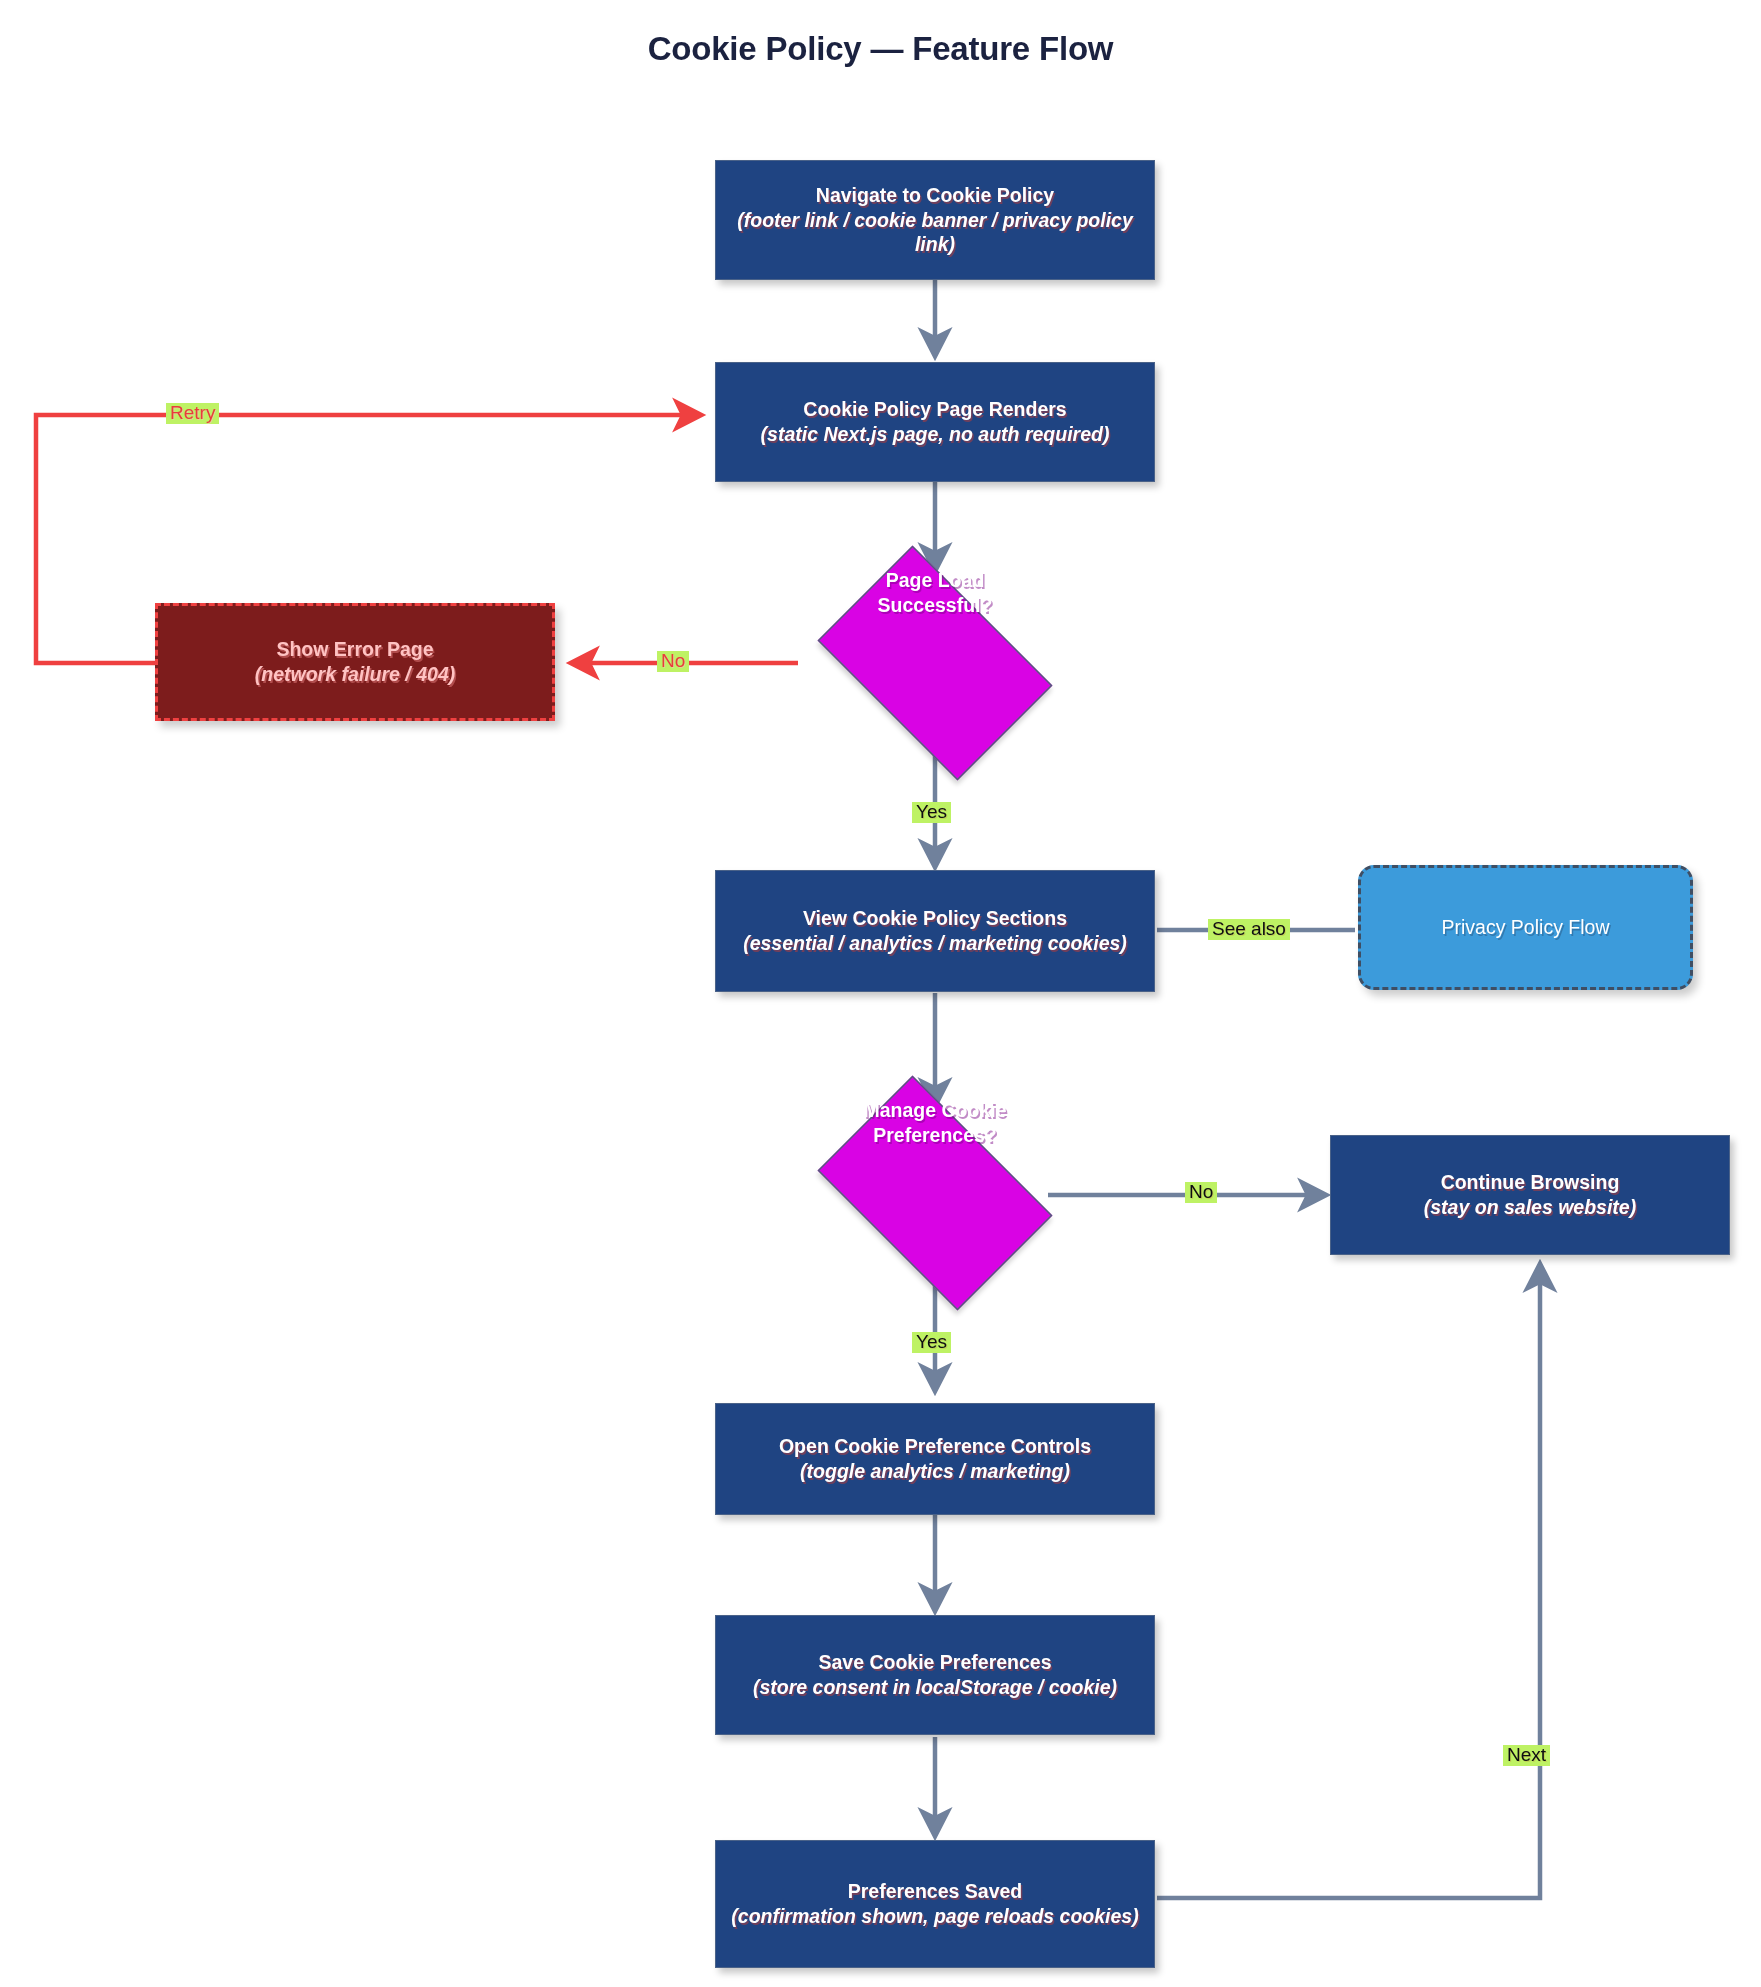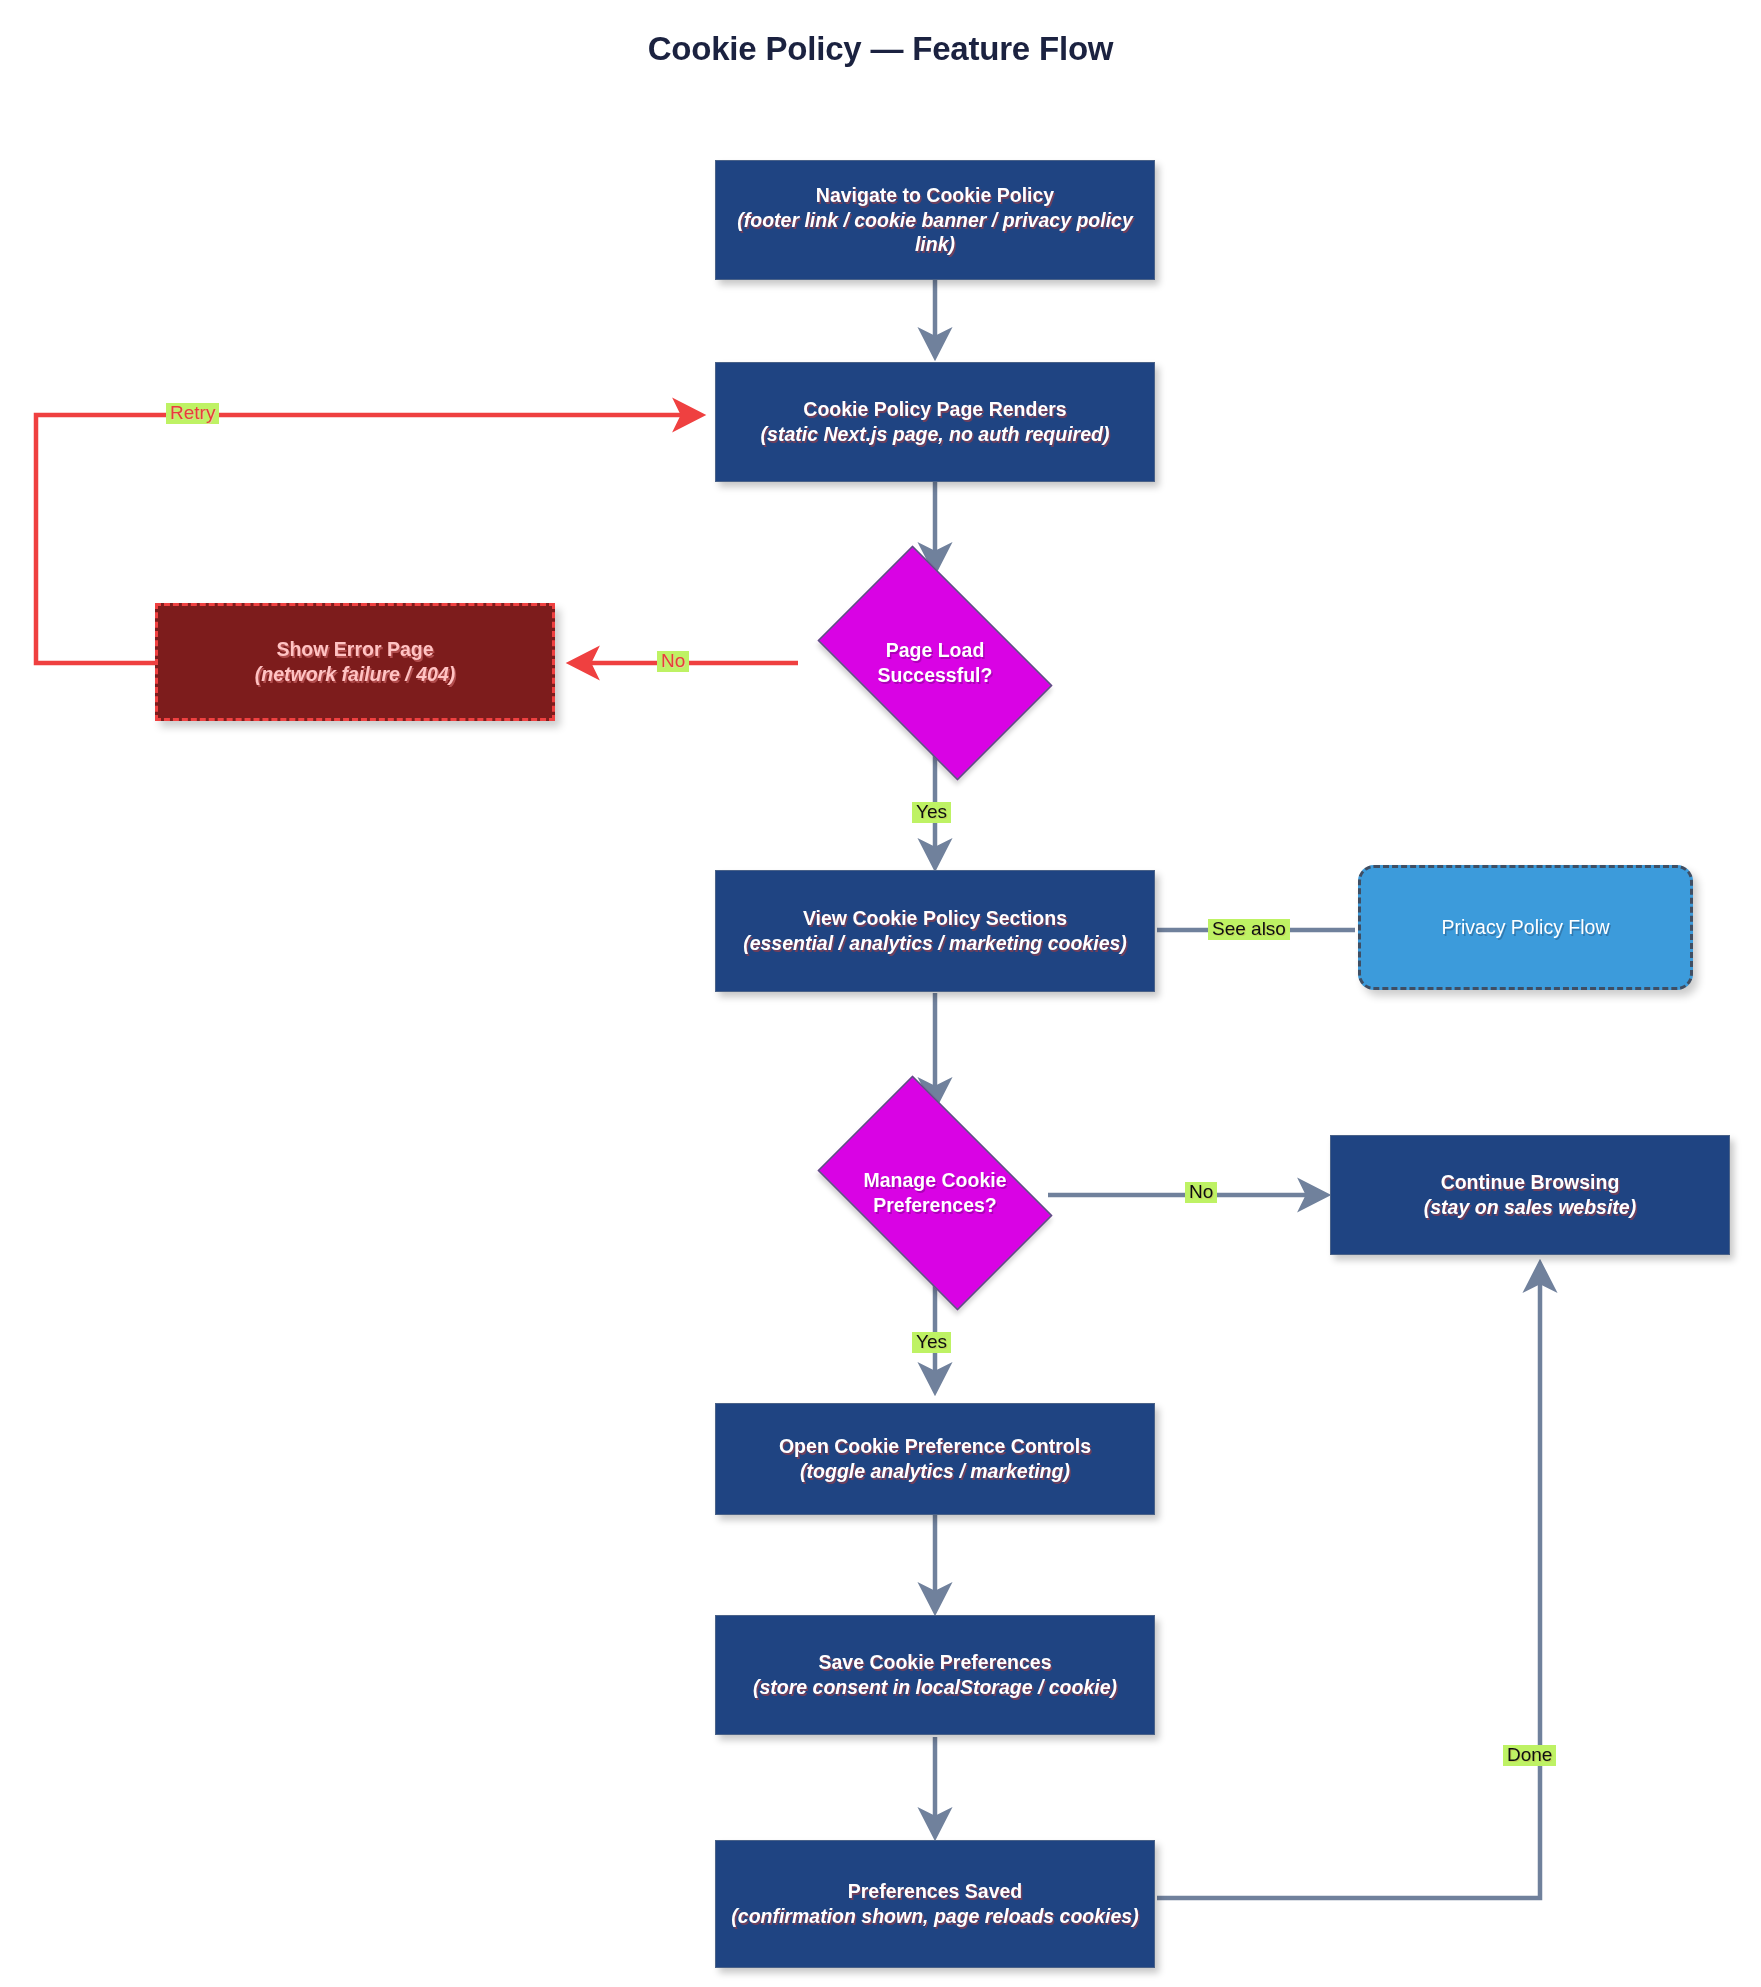--- a/index.html
+++ b/index.html
@@ -97,21 +97,21 @@
   .external .l1 {
     font-weight: normal;
     font-size: 19.5px;
     text-shadow: 1.5px 1.5px 0 rgba(40,80,120,0.45);
   }
 
   
   .decision {
     position: absolute;
     display: flex;
-    align-items: center;
+    align-items: flex-start;
     justify-content: center;
   }
   .decision .dshape {
     position: absolute;
     left: 0; top: 0;
     width: 100%;
     height: 100%;
     background: #d903e4;
     border: 2px solid #51607a;
     transform: rotate(45deg) scale(0.707);
@@ -258,15 +258,15 @@
   <div class="edge-label red" style="left:657px; top:651px;">No</div>
 
   <div class="edge-label" style="left:912px; top:802px;">Yes</div>
 
   <div class="edge-label" style="left:1208px; top:919px;">See also</div>
 
   <div class="edge-label" style="left:1185px; top:1182px;">No</div>
 
   <div class="edge-label" style="left:912px; top:1332px;">Yes</div>
 
-  <div class="edge-label" style="left:1503px; top:1745px;">Done</div>
+  <div class="edge-label" style="left:1503px; top:1745px;">Next</div>
 
 </div>
 
 </body></html>

